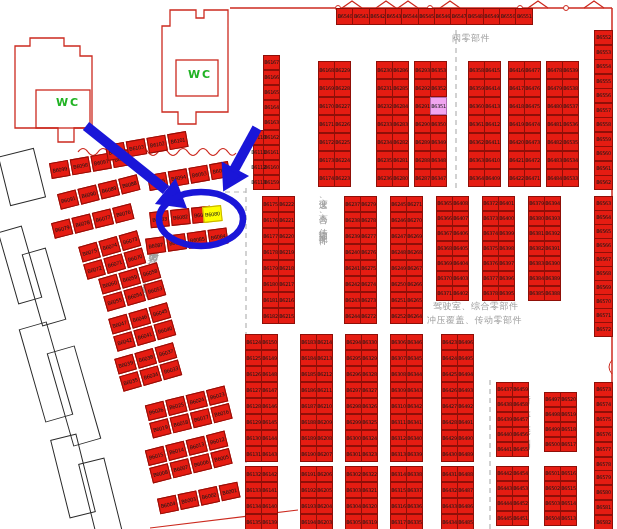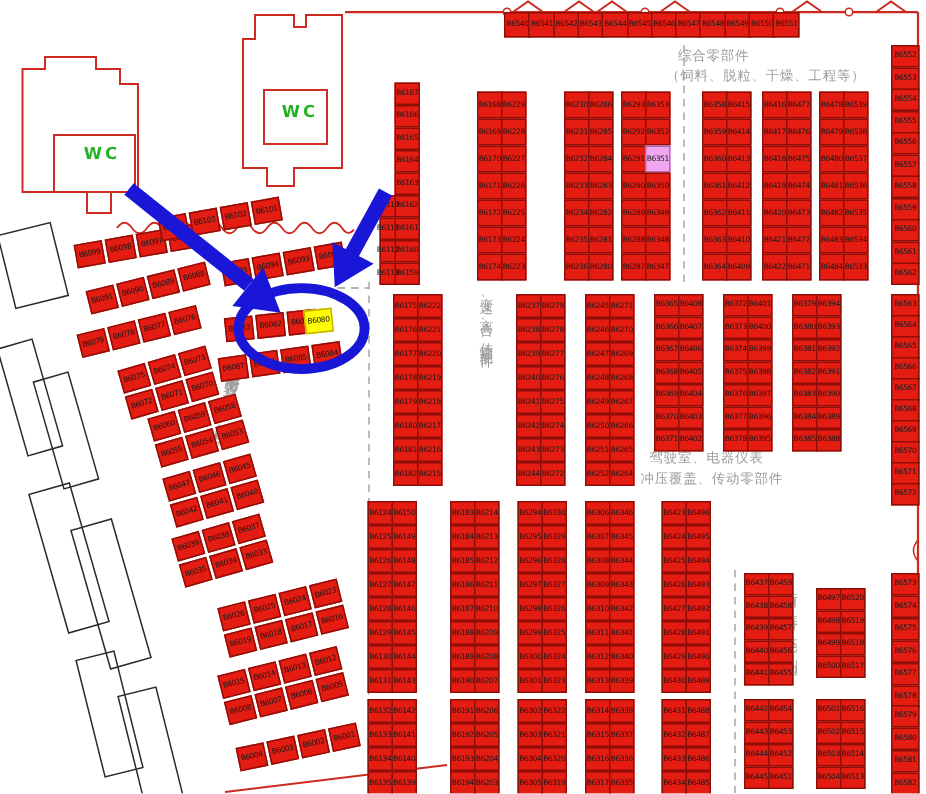--- a/index.html
+++ b/index.html
@@ -64,24 +64,23 @@
       <path d="M246,188 V529"></path>
       <path d="M198,192 H246"></path>
       <path d="M456,30 V190"></path>
       <path d="M490,380 V529"></path>
     </g>
   </svg>
 
   <div class="wc" style="left:46px;top:96px;width:44px">WC</div>
   <div class="wc" style="left:182px;top:68px;width:36px">WC</div>
 
-  <div class="zlab" style="left:452px;top:33px">综合零部件</div>
-  <div class="zlab" style="left:444px;top:46px">（饲料、脱粒、干燥、工程等）</div>
+  <div class="zlab" style="left:452px;top:33px">阀零部件</div>
   <div class="zlab vert" style="left:318px;top:191px;height:140px">变速、离合、传动零部件</div>
-  <div class="zlab" style="left:433px;top:301px">驾驶室、电器仪表</div>
+  <div class="zlab" style="left:433px;top:301px">驾驶室、综合零部件</div>
   <div class="zlab" style="left:427px;top:315px">冲压覆盖、传动零部件</div>
   <div class="zlab vert" style="left:521px;top:387px;height:142px">转向、车桥、车轮、制动</div>
   <div class="zlab vert tilt" style="left:152px;top:236px;height:178px">液压输出装置、泵、阀零部件</div>
 
   <div id="cells">
       <div class="cell" style="left: 263px; top: 55px; width: 15px; height: 13px;">B6167</div>
       <div class="cell" style="left: 263px; top: 70px; width: 15px; height: 13px;">B6166</div>
       <div class="cell" style="left: 263px; top: 85px; width: 15px; height: 13px;">B6165</div>
       <div class="cell" style="left: 263px; top: 100px; width: 15px; height: 13px;">B6164</div>
       <div class="cell" style="left: 263px; top: 115px; width: 15px; height: 13px;">B6163</div>

